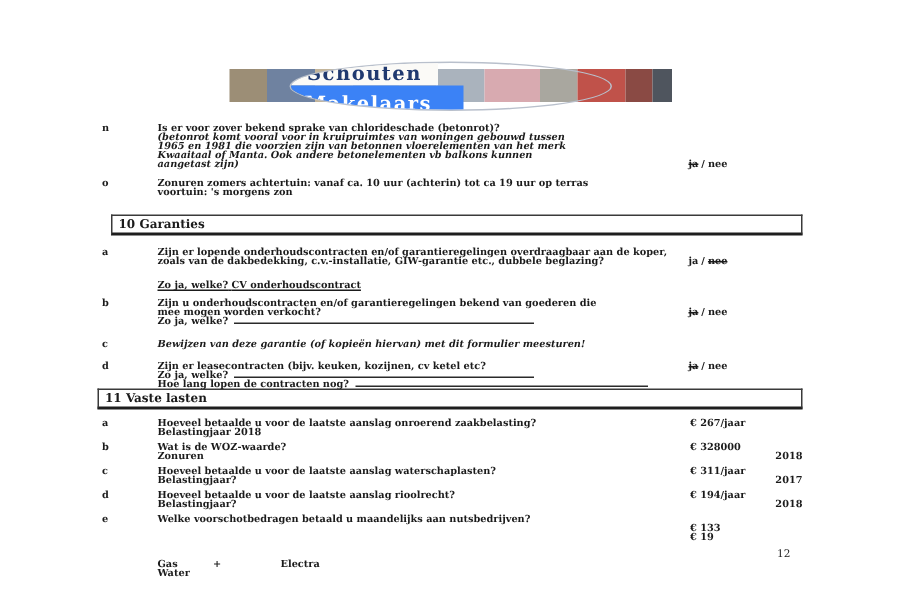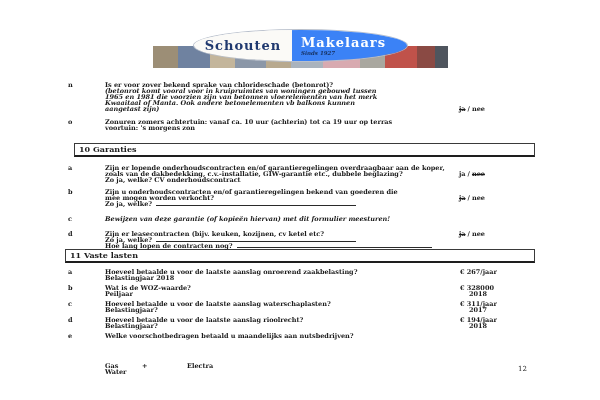--- a/index.html
+++ b/index.html
@@ -3,49 +3,49 @@
 <meta charset="utf-8">
 <style>
   html,body{margin:0;padding:0;background:#fff;}
   .page{position:relative;width:600px;height:400px;background:#ffffff;overflow:hidden;
         font-family:"DejaVu Serif",serif;color:#1b1b1b;}
 
   
   .logo-wrap{position:absolute;left:153px;top:29px;width:295px;height:40px;}
   .photo-strip{position:absolute;left:0;top:17px;width:295px;height:22px;display:flex;}
   .photo-strip span{height:100%;}
-  .logo-oval{position:absolute;left:40px;top:0;width:215px;height:33px;border-radius:50%;
-             overflow:hidden;display:flex;border:1px solid #b9c0cc;box-sizing:border-box;}
+  .logo-oval{position:absolute;left:40px;top:12px;width:215px;height:33px;border-radius:50%;
+             overflow:hidden;display:flex;border:1px solid #b9c0cc;box-sizing:border-box;flex-direction:column;}
   .oval-left{width:46%;background:#fbfaf7;display:flex;align-items:center;justify-content:center;}
   .oval-right{width:54%;background:#3b82f6;padding:5px 0 0 9px;box-sizing:border-box;}
   .logo-name{font-size:13px;font-weight:bold;letter-spacing:1px;}
   .oval-left .logo-name{color:#20396f;}
   .oval-right .logo-name{color:#ffffff;}
   .logo-tagline{font-size:5.5px;font-style:italic;font-weight:bold;color:#16305e;margin-top:0px;}
 
   
   .content{position:absolute;left:65px;top:82px;width:470px;font-size:6.5px;line-height:6px;
            font-weight:bold;}
   .qrow{position:relative;padding-left:40px;}
   .qletter{position:absolute;left:3px;top:0;}
   .note{font-style:italic;}
   .ans{position:absolute;left:394px;top:0;white-space:nowrap;}
   .sep{padding:0 2px;}
   .struck{text-decoration:line-through;}
   .blank{display:inline-block;border-bottom:1px solid #2a2a2a;height:4px;margin-left:4px;}
   .w200{width:200px;} .w195{width:195px;}
-  .mt4{margin-top:4px;} .mt5{margin-top:0;} .mt6{margin-top:6px;} .mt7{margin-top:7px;}
+  .mt4{margin-top:4px;} .mt5{margin-top:10px;text-decoration:underline;} .mt6{margin-top:6px;} .mt7{margin-top:7px;}
   .mt8{margin-top:8px;} .mt9{margin-top:9px;} .mt12{margin-top:12px;margin-left:9px;}
   .mt14{}
   .secbox{border:1px solid #3a3a3a;border-bottom:2px solid #1e1e1e;font-size:8px;line-height:9px;
           padding:1px 4px 1px 4px;font-weight:bold;}
   .vrow{display:flex;position:relative;padding-left:40px;}
   .vq{width:355px;}
   .vv{width:75px;}
-  .v2{padding-left:9px;}
+  .v2{padding-left:9px;text-align:right;}
   .vspacer{height:6px;}
   .w37{display:inline-block;width:37px;margin-top:24px;}
   .w45{display:inline-block;width:45px;}
   .pagenum{position:absolute;left:518px;top:365px;font-size:7px;font-weight:normal;}
 </style>
 </head>
 <body>
 
 <div class="page">
 
@@ -147,21 +147,21 @@
       <div class="vv">
         <div>€ 267/jaar</div>
         <div class="v2"></div>
       </div>
     </div>
 
     <div class="vrow mt4">
       <span class="qletter">b</span>
       <div class="vq">
         <div>Wat is de WOZ-waarde?</div>
-        <div>Peiljaar</div>
+        <div>Zonuren</div>
       </div>
       <div class="vv">
         <div>€ 328000</div>
         <div class="v2">2018</div>
       </div>
     </div>
 
     <div class="vrow mt4">
       <span class="qletter">c</span>
       <div class="vq">
@@ -188,18 +188,23 @@
 
     <div class="vrow mt4">
       <span class="qletter">e</span>
       <div class="vq">
         <div>Welke voorschotbedragen betaald u maandelijks aan nutsbedrijven?</div>
         <div>
           <span class="w37">Gas</span><span class="w45">+</span><span>Electra</span>
         </div>
         <div>Water</div>
       </div>
+      <div class="vv">
+        <div class="vspacer"></div>
+        <div>€ 133</div>
+        <div>€ 19</div>
+      </div>
     </div>
 
   </div>
 
   <div class="pagenum">12</div>
 </div>
 
 </body></html>

